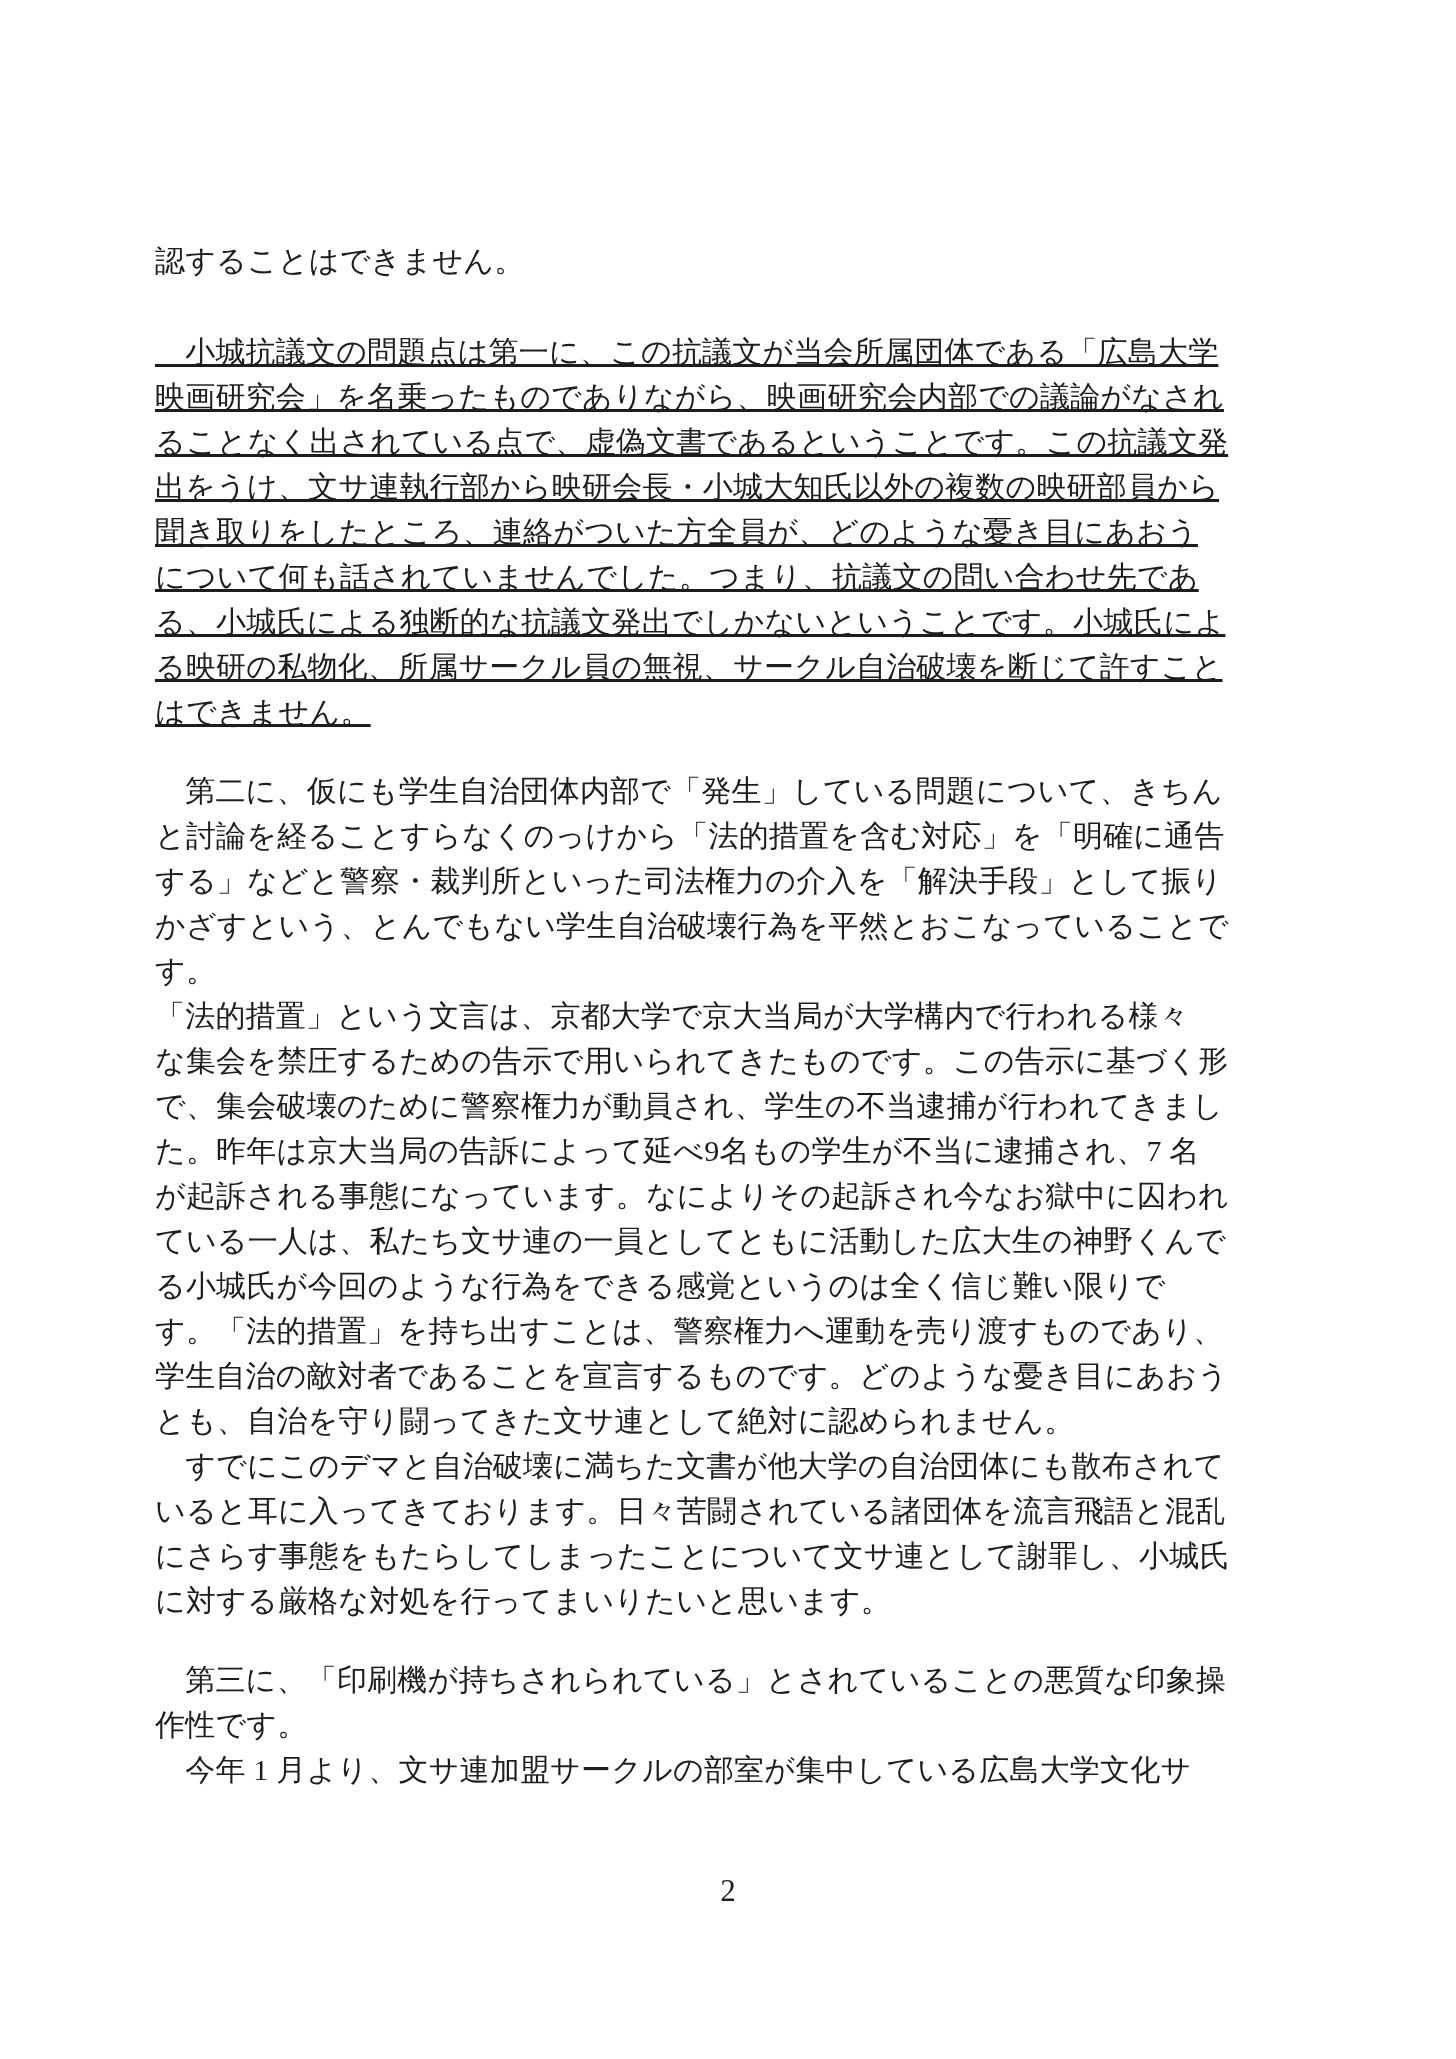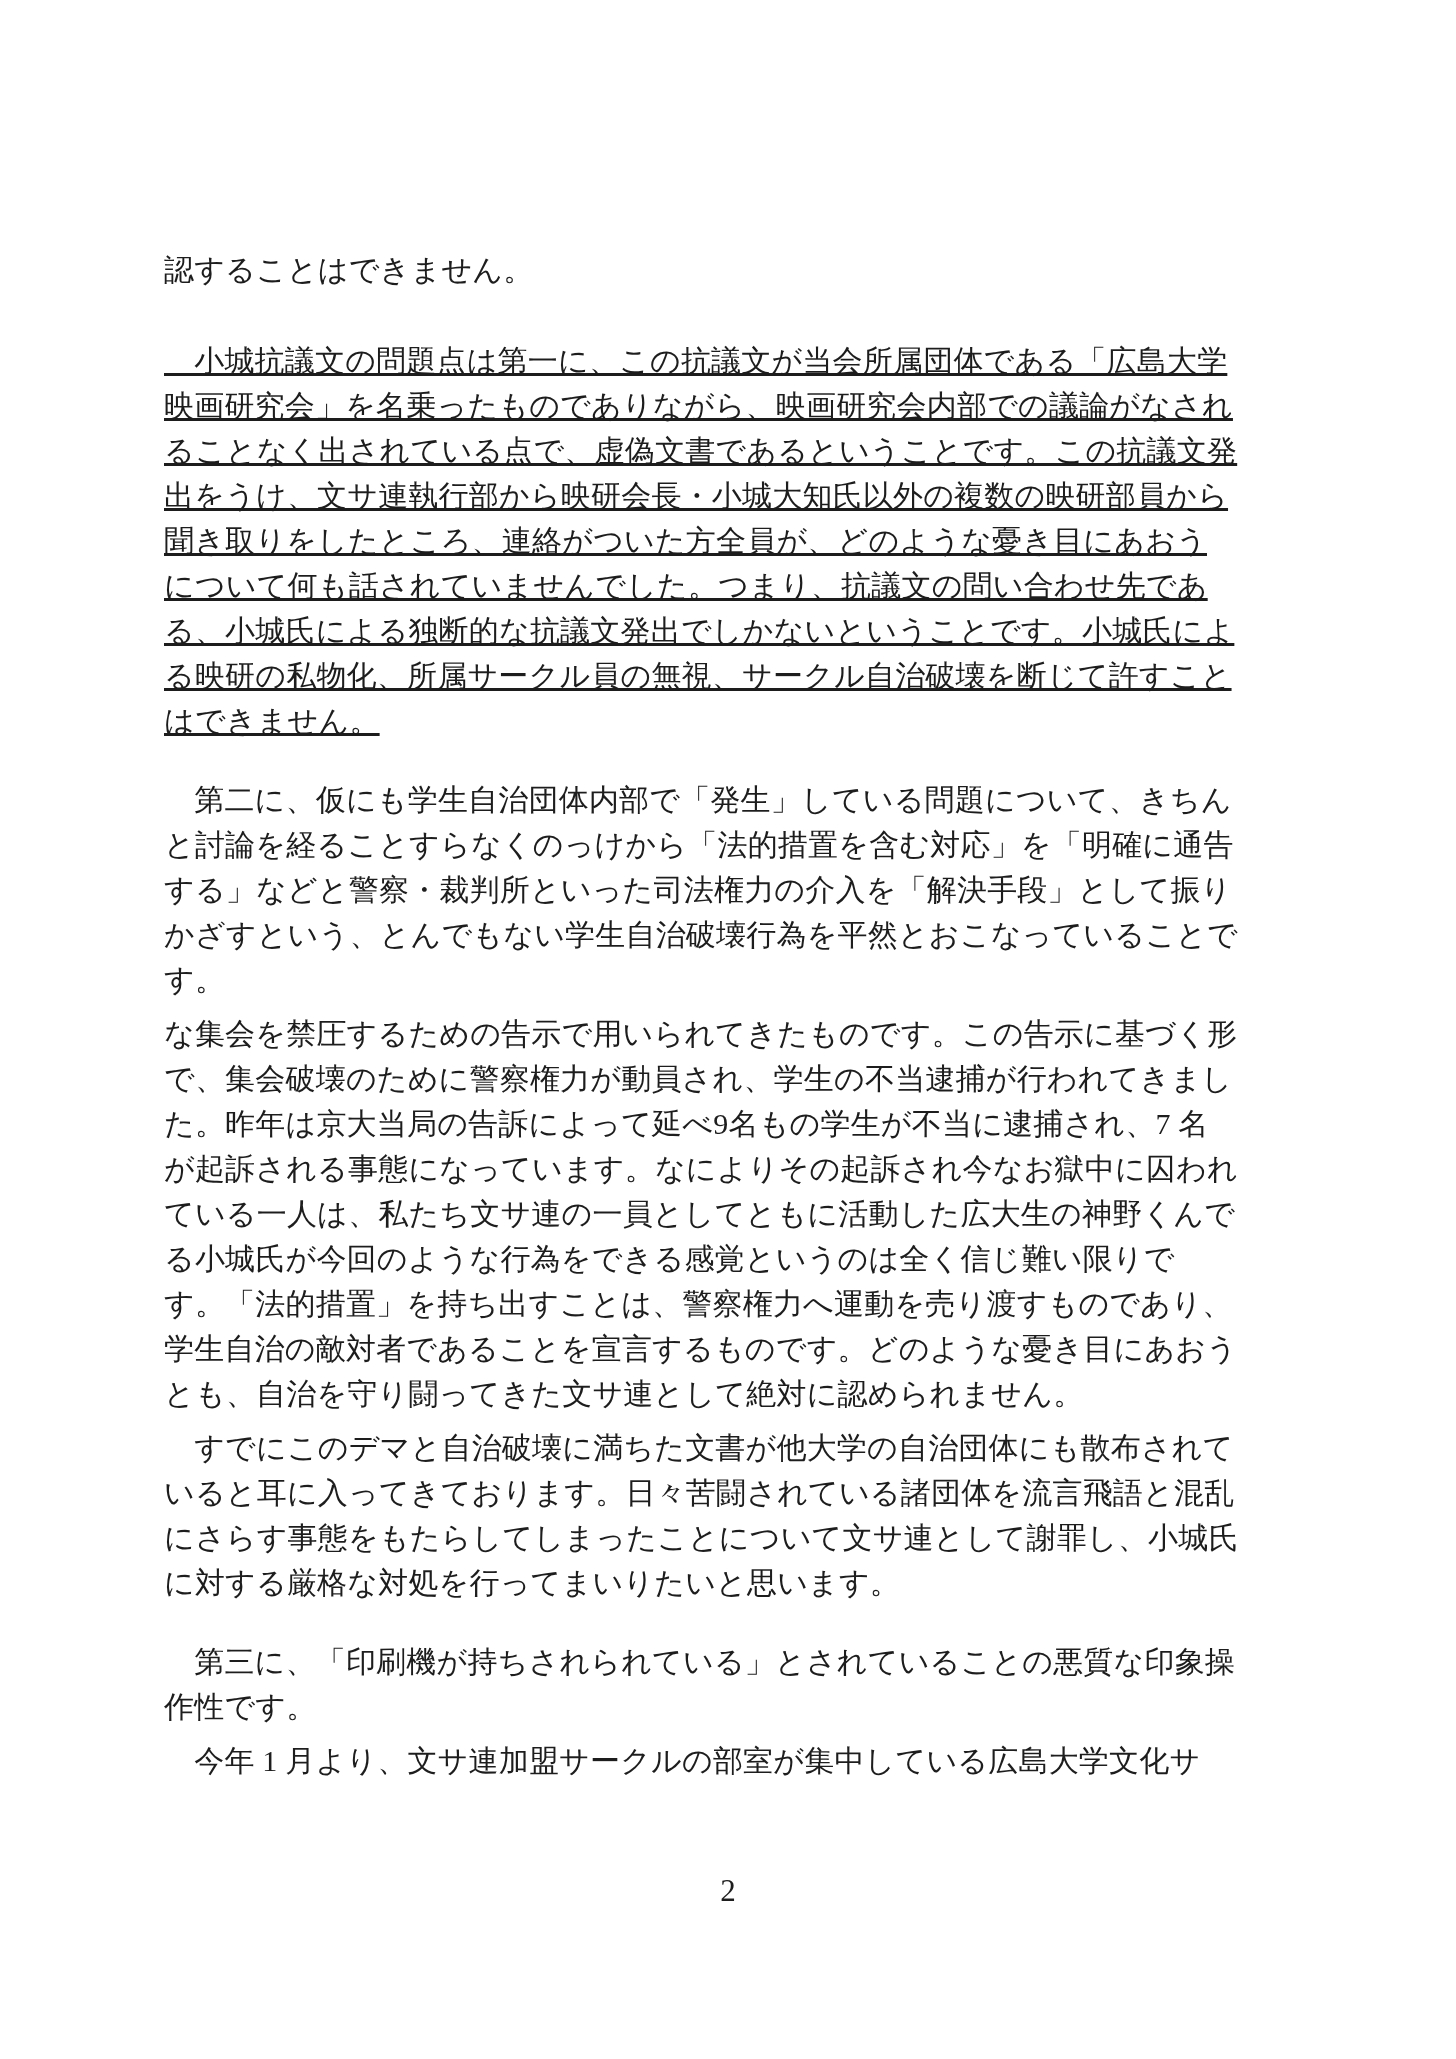--- a/index.html
+++ b/index.html
@@ -17,21 +17,21 @@
     overflow: hidden;
   }
   .content {
     position: absolute;
     left: 155px;
     top: 238px;
     width: 1110px;
     font-size: 30px;
     line-height: 45px;
   }
-  .para { margin: 9px; }
+  .para { margin: 0; }
   .line {
     height: 45px;
     white-space: nowrap;
     letter-spacing: 0.2px;
   }
   
   .gap-xl { margin-top: 46px; text-decoration: underline; }
   
   .gap-lg { margin-top: 34px; }
   .footer {
@@ -68,20 +68,21 @@
 
     <div class="para gap-lg">
       <div class="line">　第二に、仮にも学生自治団体内部で「発生」している問題について、きちん</div>
       <div class="line">と討論を経ることすらなくのっけから「法的措置を含む対応」を「明確に通告</div>
       <div class="line">する」などと警察・裁判所といった司法権力の介入を「解決手段」として振り</div>
       <div class="line">かざすという、とんでもない学生自治破壊行為を平然とおこなっていることで</div>
       <div class="line">す。</div>
     </div>
 
     <div class="para">
+      <div class="line">「法的措置」という文言は、京都大学で京大当局が大学構内で行われる様々</div>
       <div class="line">な集会を禁圧するための告示で用いられてきたものです。この告示に基づく形</div>
       <div class="line">で、集会破壊のために警察権力が動員され、学生の不当逮捕が行われてきまし</div>
       <div class="line">た。昨年は京大当局の告訴によって延べ9名もの学生が不当に逮捕され、7 名</div>
       <div class="line">が起訴される事態になっています。なによりその起訴され今なお獄中に囚われ</div>
       <div class="line">ている一人は、私たち文サ連の一員としてともに活動した広大生の神野くんで</div>
       <div class="line">る小城氏が今回のような行為をできる感覚というのは全く信じ難い限りで</div>
       <div class="line">す。「法的措置」を持ち出すことは、警察権力へ運動を売り渡すものであり、</div>
       <div class="line">学生自治の敵対者であることを宣言するものです。どのような憂き目にあおう</div>
       <div class="line">とも、自治を守り闘ってきた文サ連として絶対に認められません。</div>
     </div>

